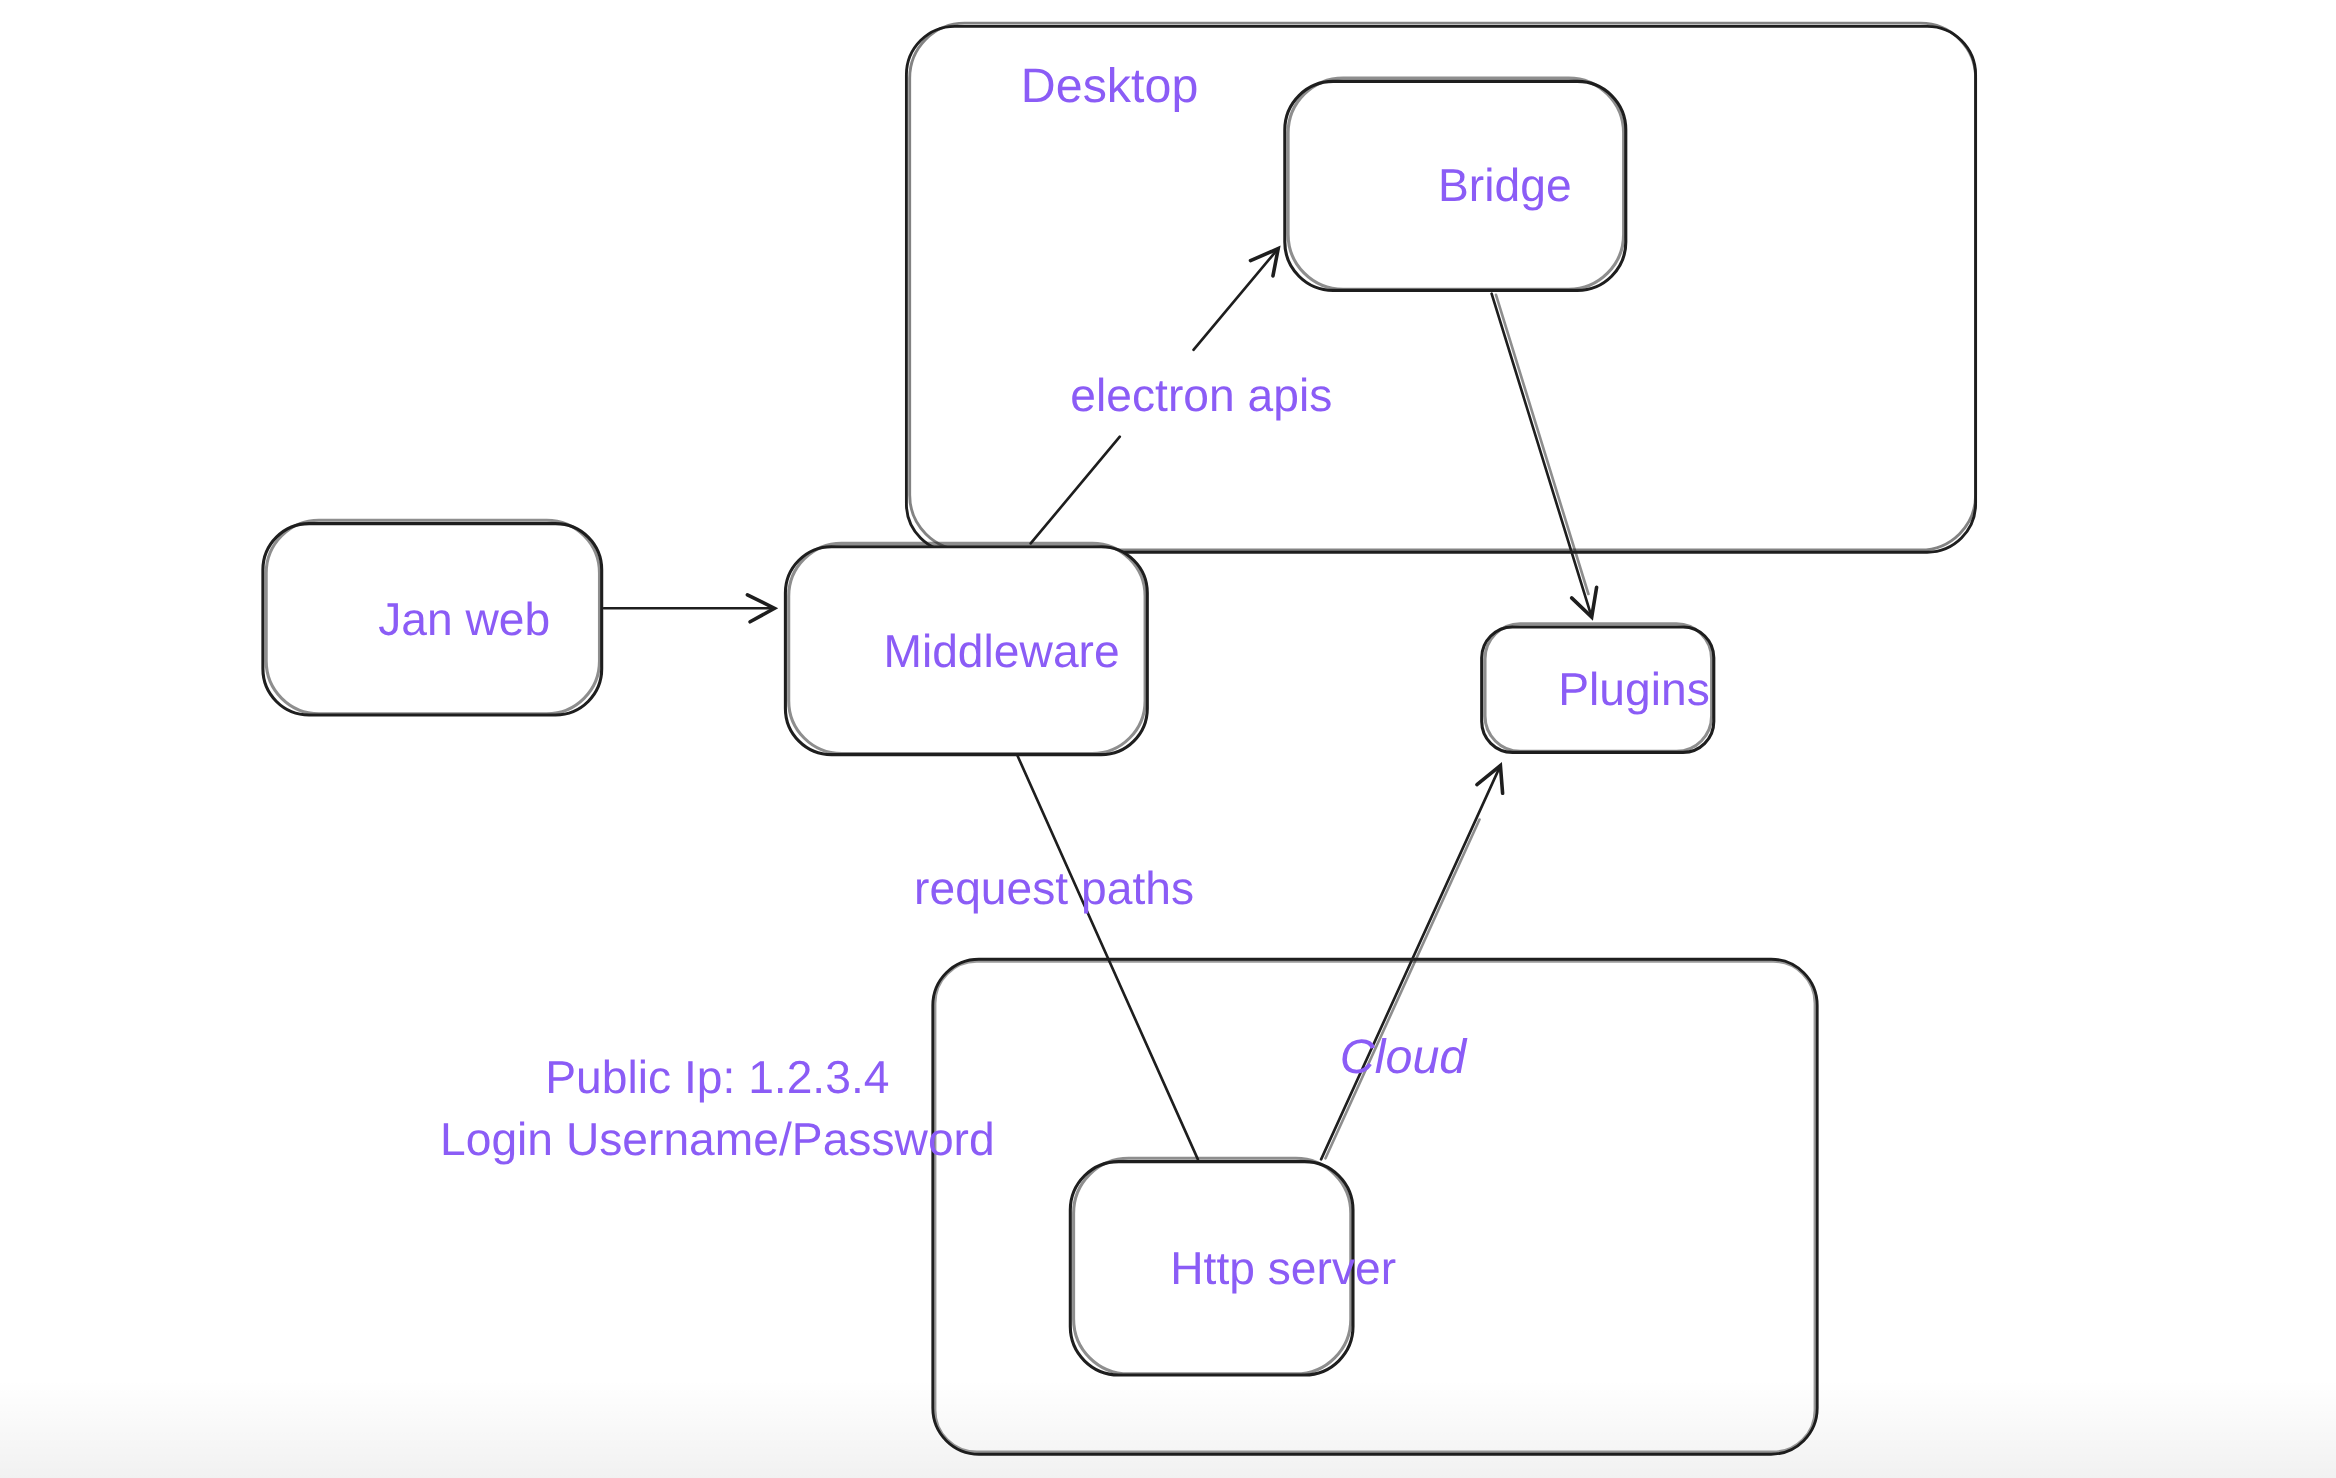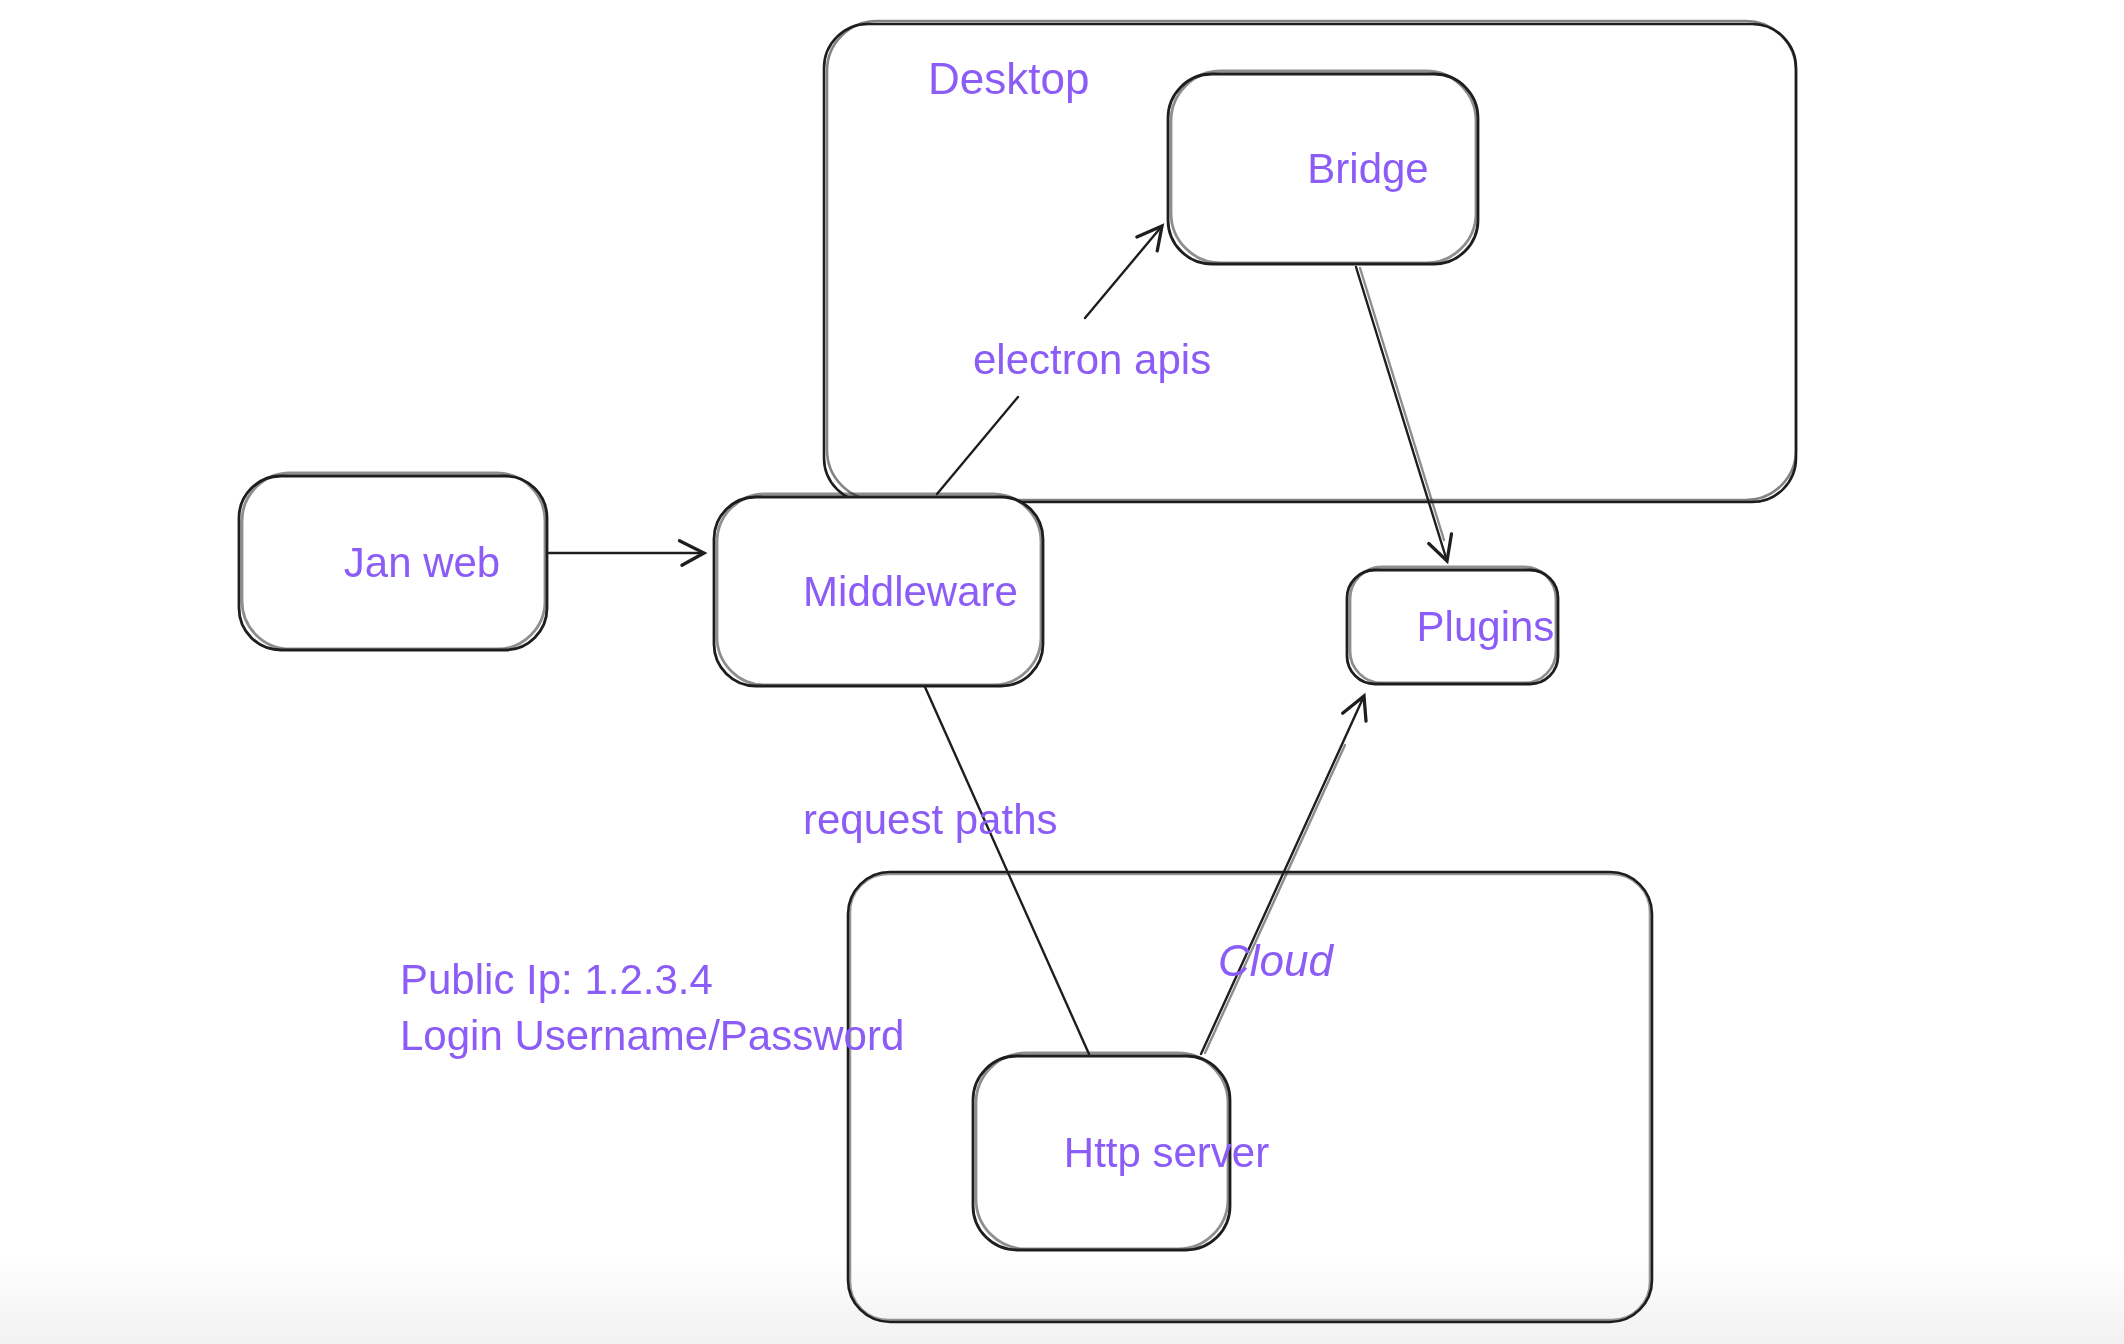--- a/index.html
+++ b/index.html
@@ -97,20 +97,20 @@
 <div class="lbl node-lbl fs42" style="left:714px;top:497px;width:303px;height:189px;">Middleware</div>
 
 <div class="lbl node-lbl fs42" style="left:1168px;top:74px;width:310px;height:190px;">Bridge</div>
 
 <div class="lbl node-lbl fs42" style="left:1347px;top:570px;width:187px;height:114px;">Plugins</div>
 
 <div class="lbl node-lbl fs42" style="left:993px;top:1056px;width:257px;height:194px;">Http server</div>
 
 <div class="lbl fs42" style="left:928px;top:336px;">electron apis</div>
 
-<div class="lbl fs42" style="left:758px;top:784px;margin-top:12px;">request paths</div>
+<div class="lbl fs42" style="left:786px;top:784px;">request paths</div>
 
-<div class="lbl fs42" style="left:355px;top:952px;">
+<div class="lbl fs42" style="left:355px;top:952px;text-align:center;">
   <div class="note-line">Public Ip: 1.2.3.4</div>
   <div class="note-line">Login Username/Password</div>
 </div>
 
 <div id="bottom-fade"></div>
 
 </body></html>

